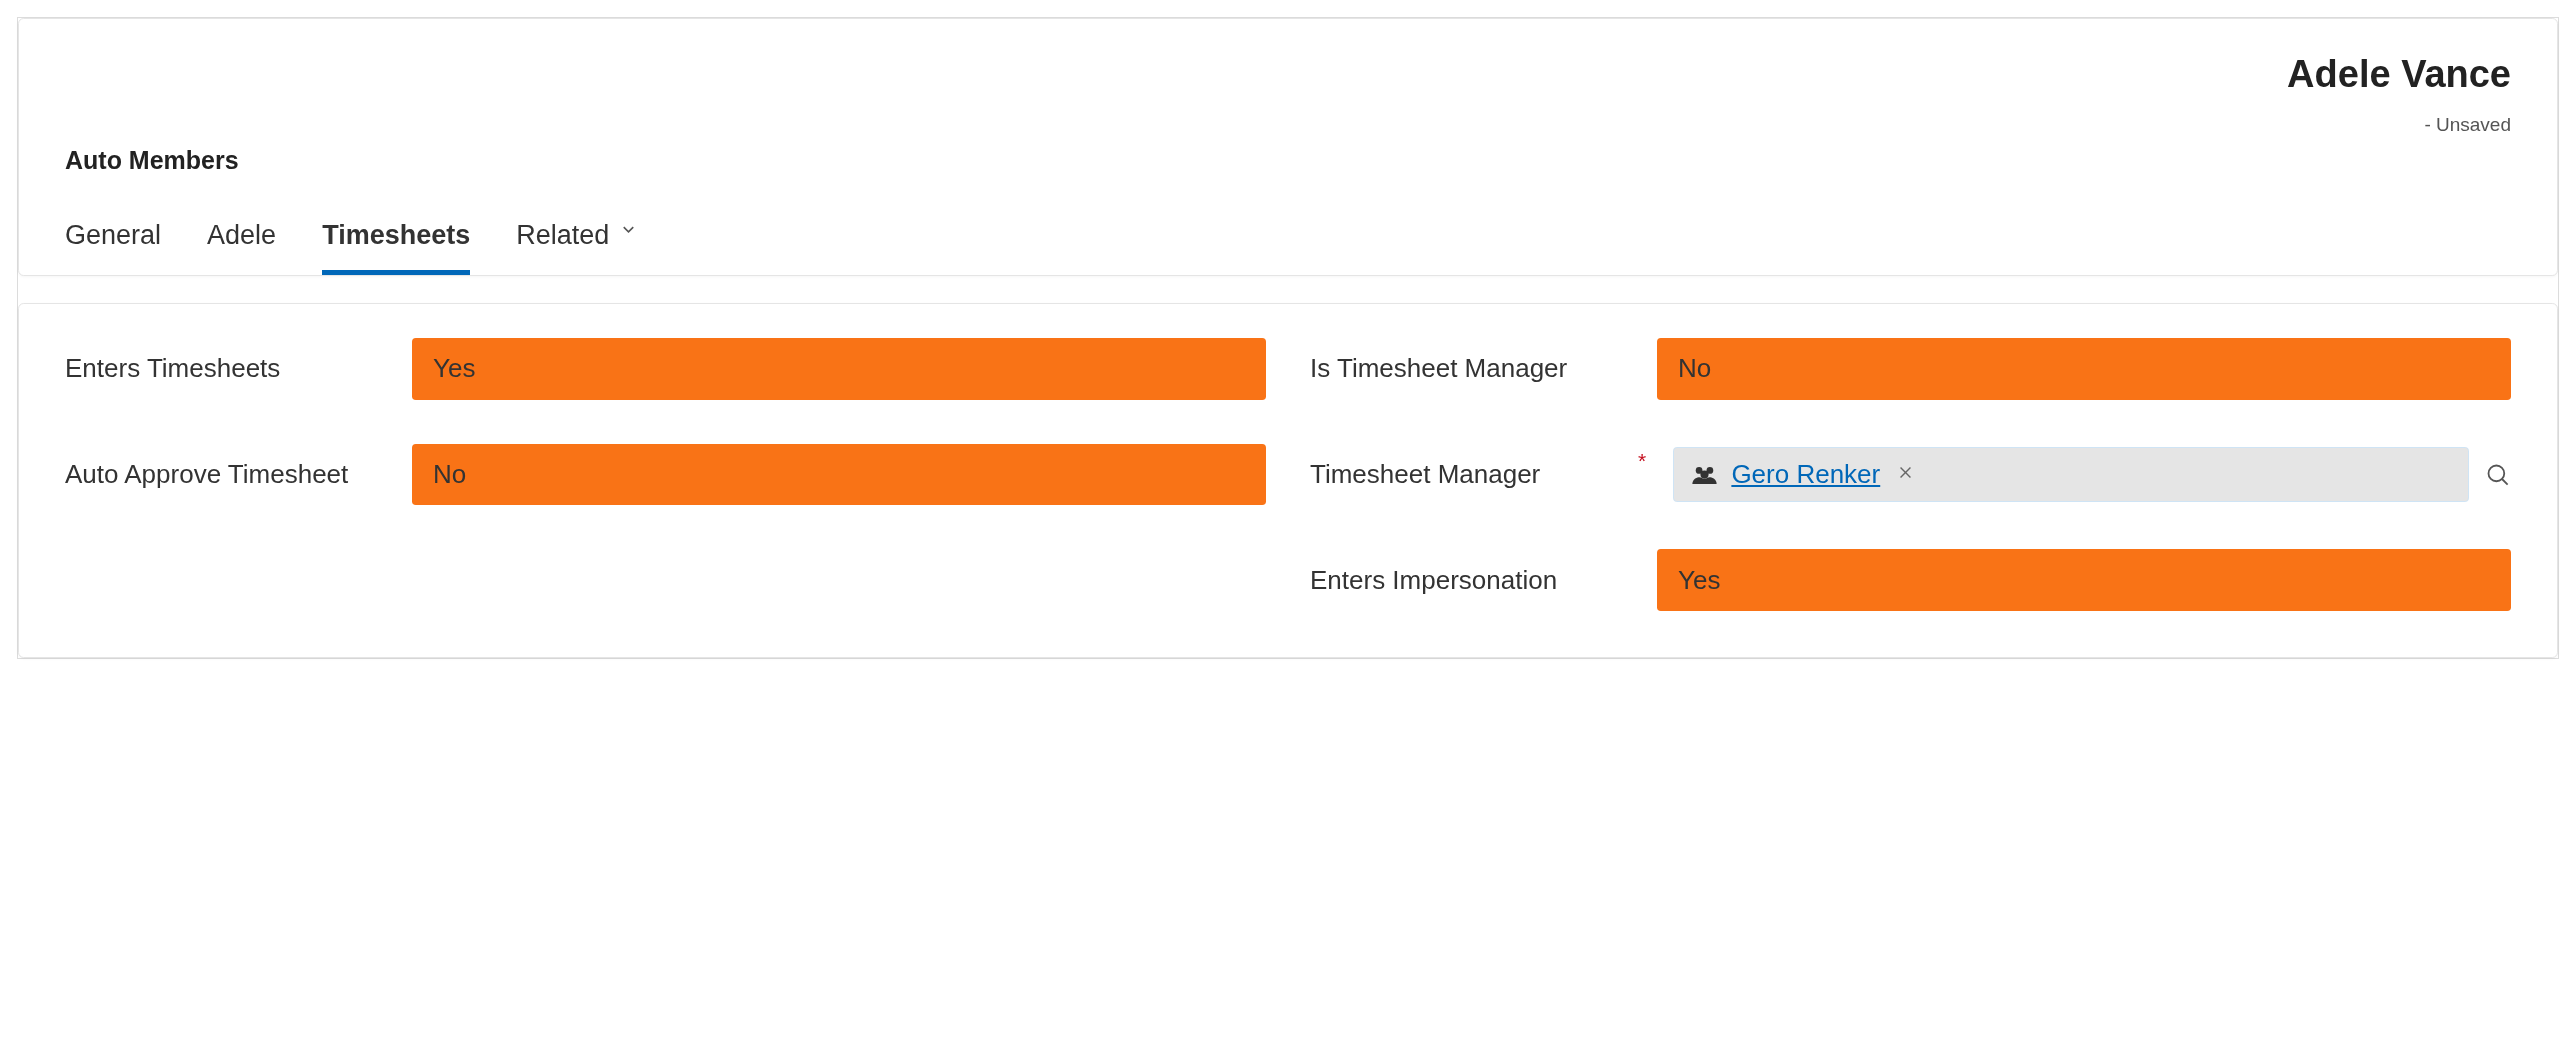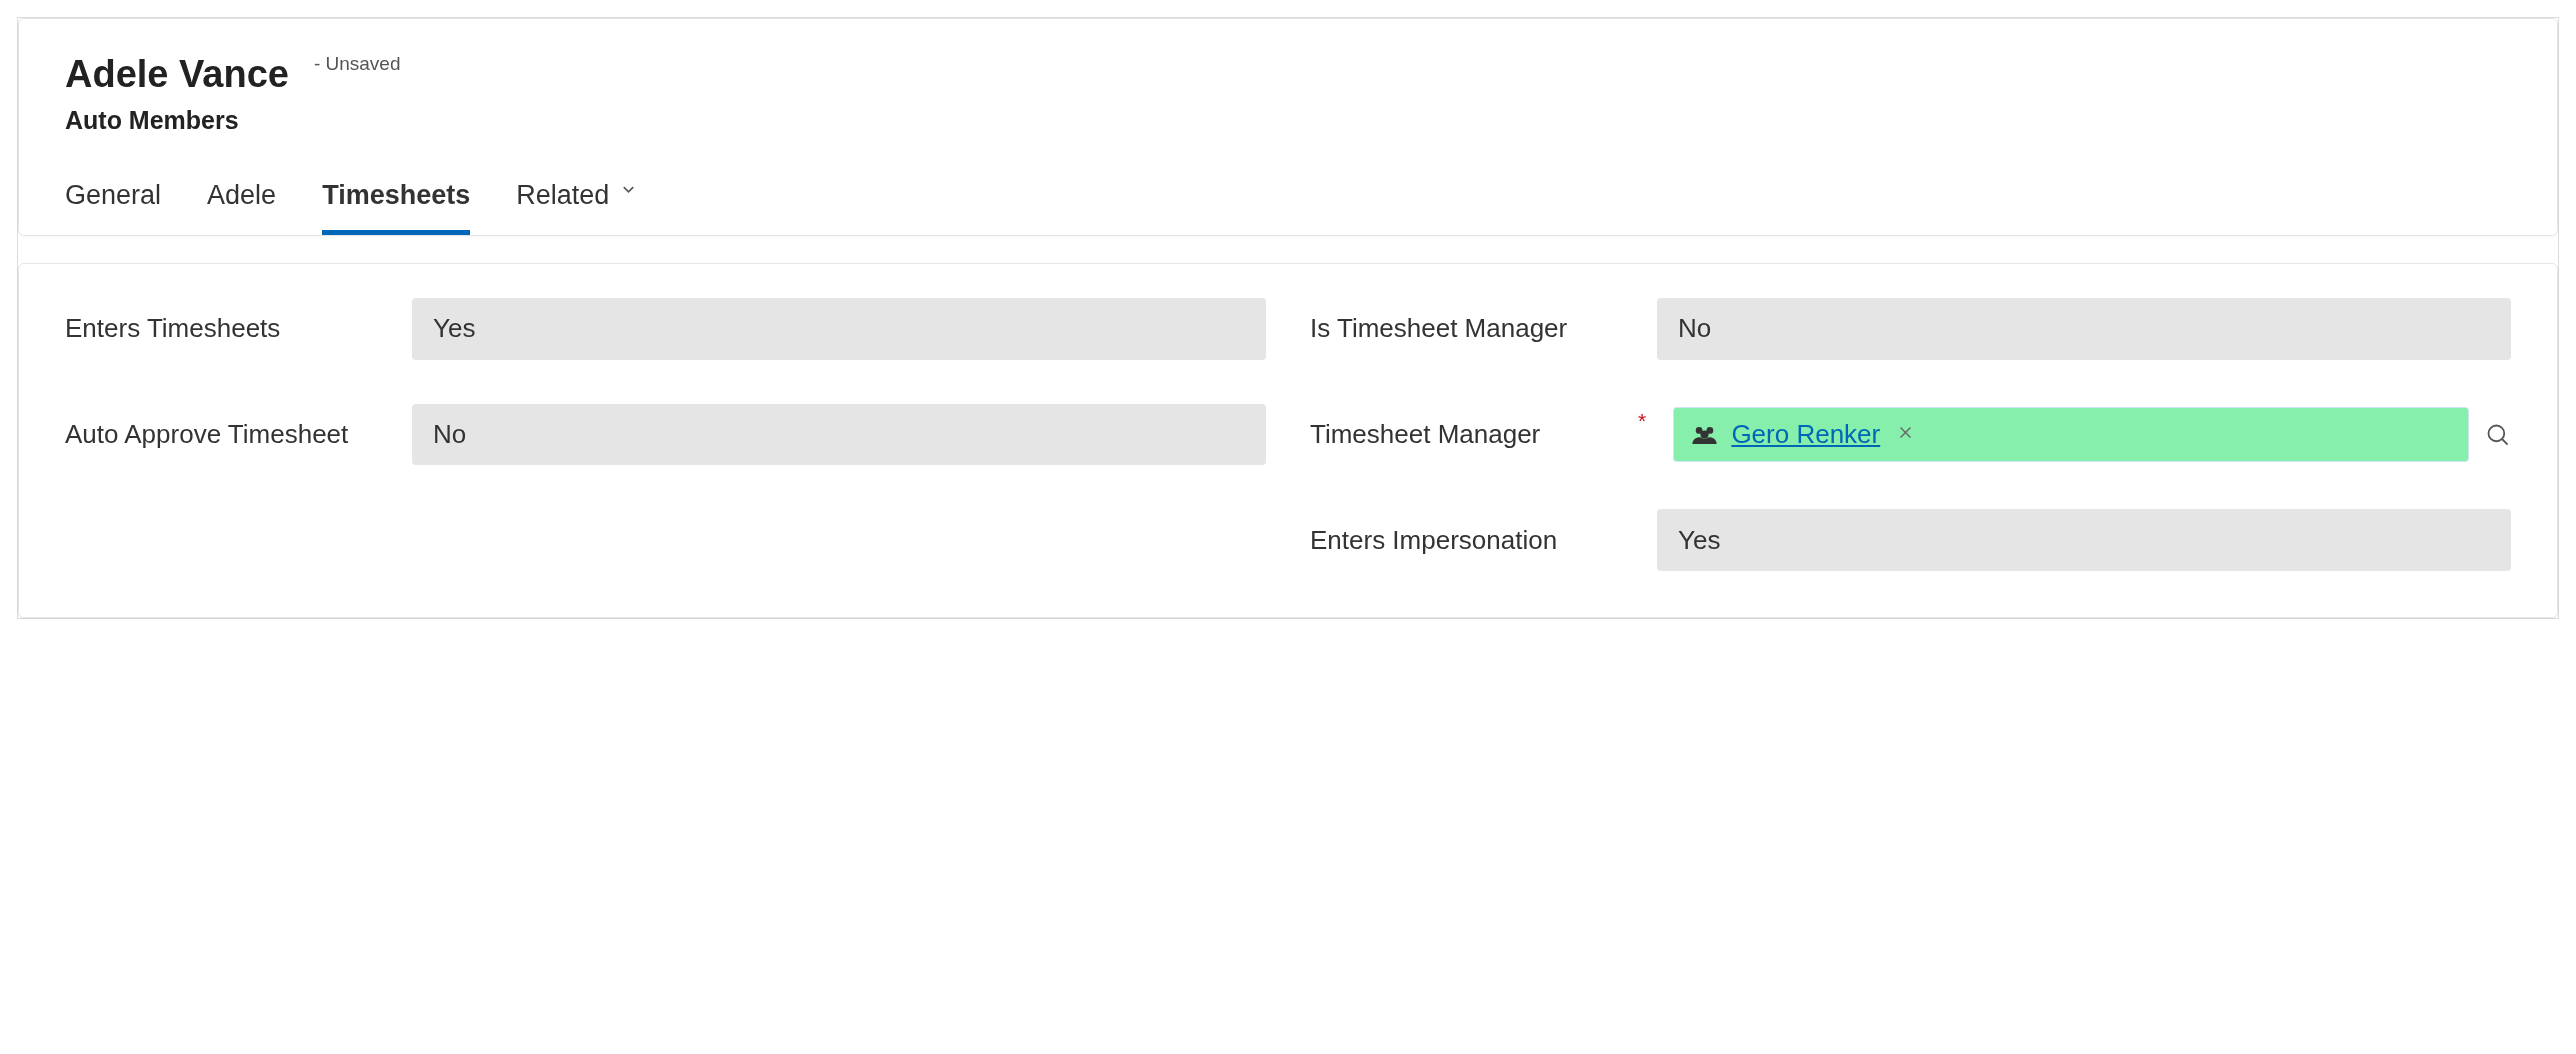--- a/index.html
+++ b/index.html
@@ -17,23 +17,24 @@
     box-shadow: 0 1px 2.9px rgba(0,0,0,0.04);
     padding: 34px 46px 0 46px;
     margin-bottom: 27px;
   }
   .card.form-card {
     padding: 34px 46px 46px 46px;
     margin-bottom: 0;
   }
   .title-row {
     display: flex;
-    align-items: flex-start;
-    gap: 25px;
+    align-items: flex-end;
+    gap: 18px;
     margin-bottom: 9.5px;
+    flex-direction: column;
   }
   .page-title {
     font-size: 38px;
     font-weight: 600;
     color: #222;
   }
   .status-text {
     font-size: 19px;
     color: #555;
   }
@@ -85,38 +86,38 @@
   .required-mark {
     color: #c50f1f;
     font-size: 21px;
     margin-left: -19px;
     margin-right: 3.8px;
     align-self: flex-start;
     padding-top: 5.7px;
   }
   .field-value {
     flex: 1;
-    background: #e5e5e5;
+    background: #f97316;
     border-radius: 3.8px;
     padding: 15.3px 21px;
     font-size: 26px;
     color: #333;
     min-height: 55px;
     display: flex;
     align-items: center;
   }
   .lookup-wrapper {
     flex: 1;
     display: flex;
     align-items: center;
     gap: 15.3px;
   }
   .lookup-tag {
     flex: 1;
-    background: #86efac;
+    background: #e5e5e5;
     border: 1px solid #cfe4f5;
     border-radius: 3.8px;
     padding: 9.5px 17px;
     display: flex;
     align-items: center;
     gap: 13.4px;
     min-height: 55px;
   }
   .lookup-link {
     color: #0067b8;

